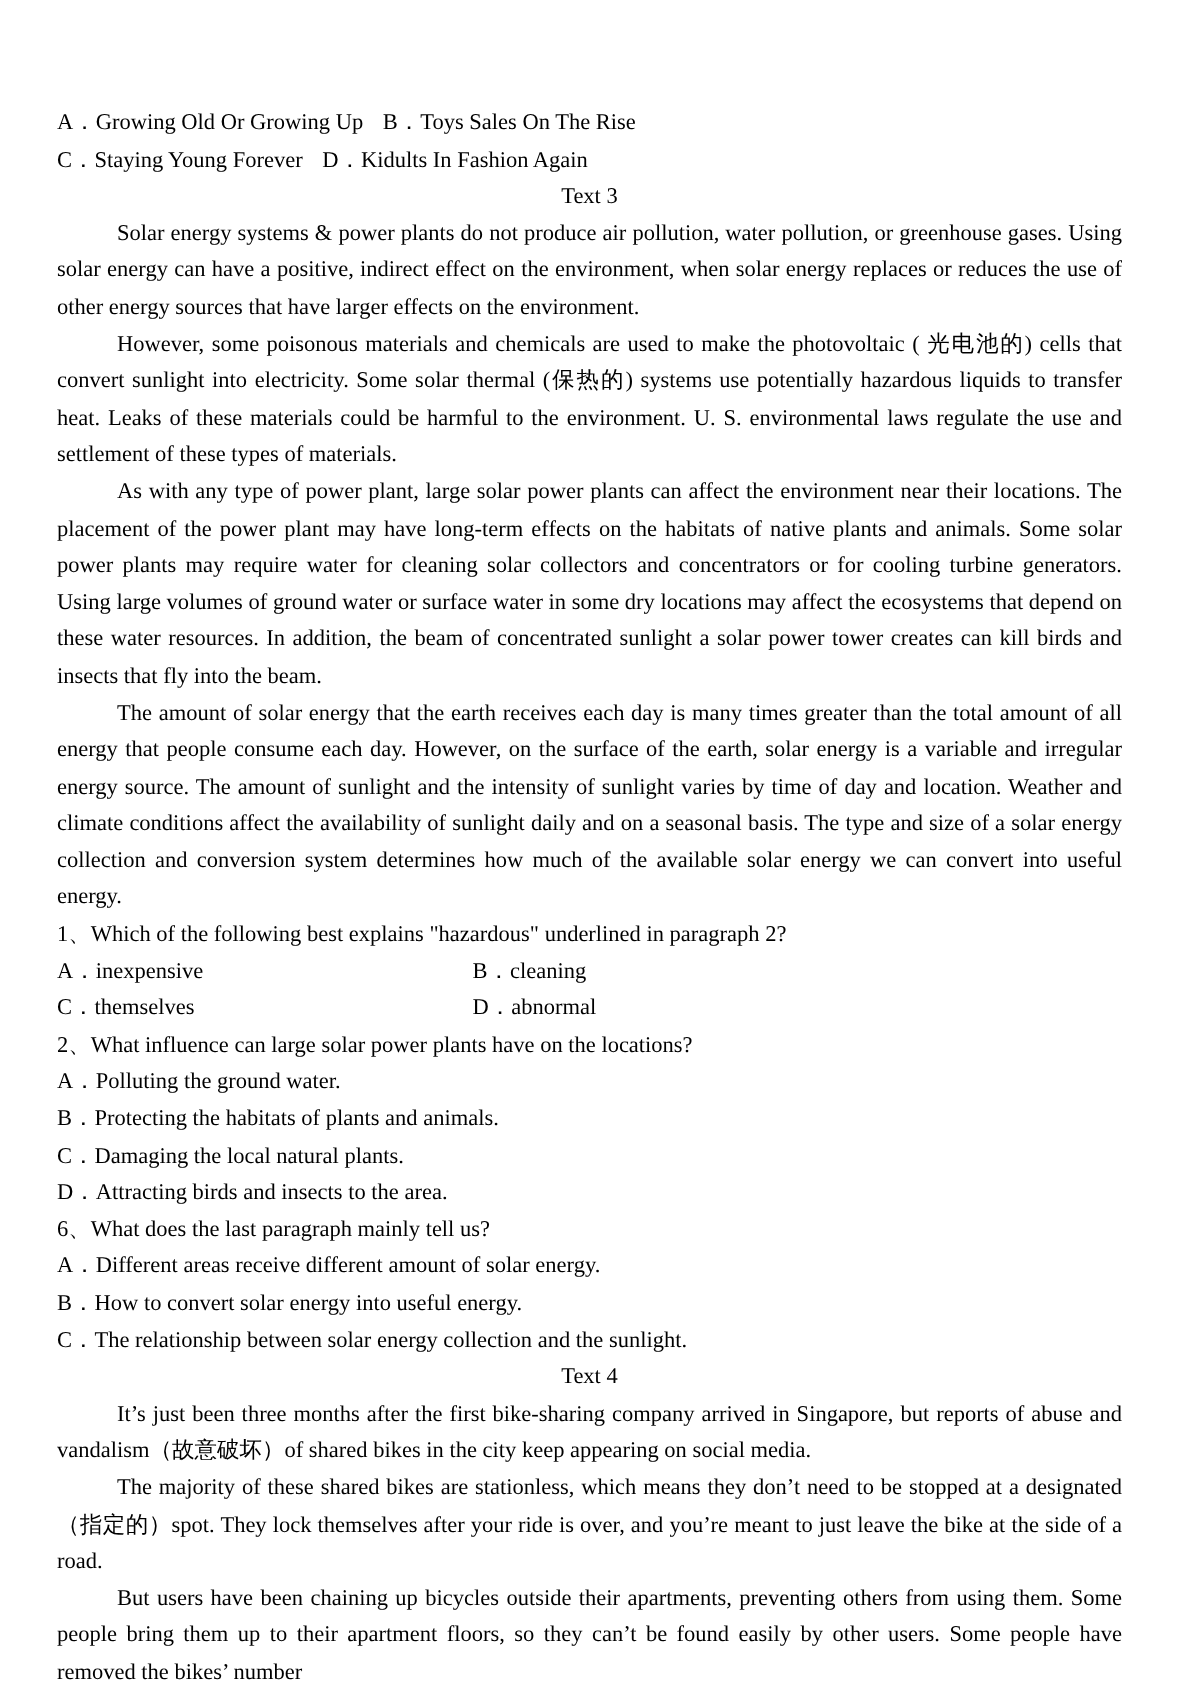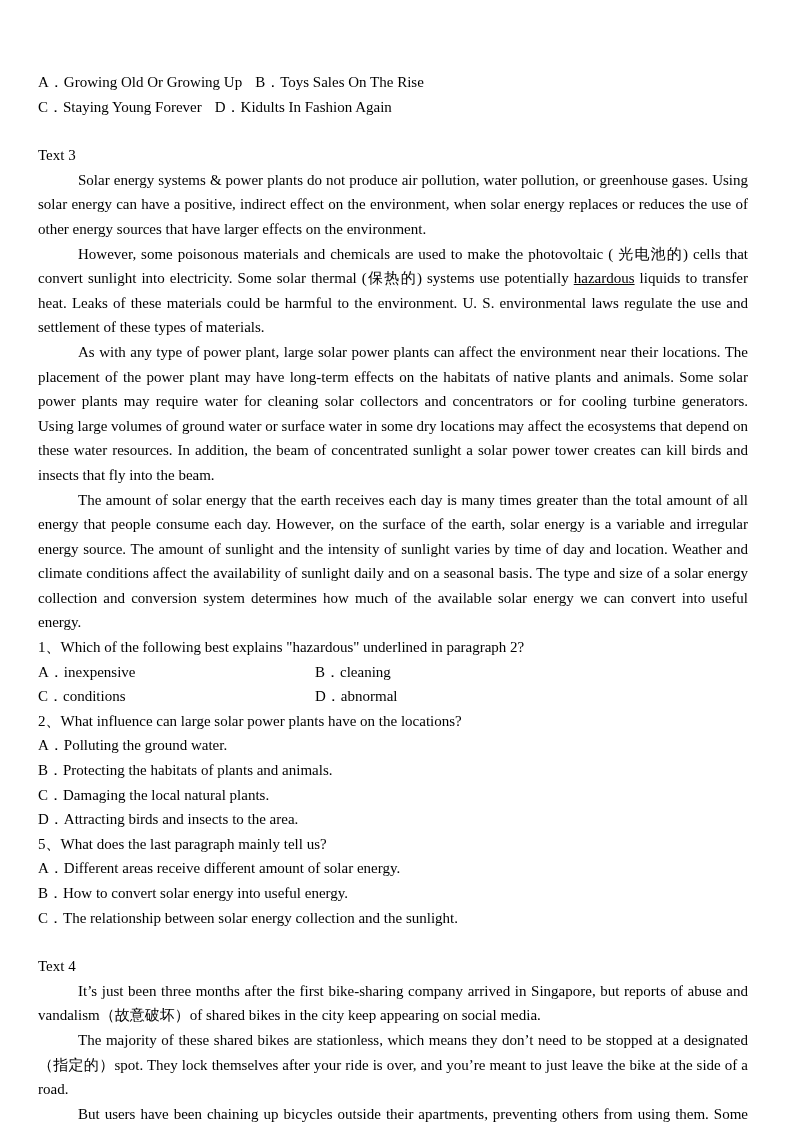--- a/index.html
+++ b/index.html
@@ -10,32 +10,32 @@
     height: 1123px;
     background: #ffffff;
     color: #000000;
     font-family: "Liberation Serif", "DejaVu Serif", serif;
     font-size: 15px;
     padding: 70px 46px 0 38px;
     overflow: hidden;
   }
   .line { line-height: 24.6px; }
   .toprow { display: flex; gap: 13px; line-height: 24.6px; }
-  .title { line-height: 24.6px; margin-top: 24px; }
+  .title { text-align: center; line-height: 24.6px; }
   p.body {
     text-align: justify;
     text-indent: 40px;
     line-height: 24.6px;
   }
   .optgrid {
     display: grid;
     grid-template-columns: 277px 1fr;
     line-height: 24.6px;
   }
-  .u { text-decoration: underline; }
+  .u { }
 </style>
 </head>
 <body>
 
 <div class="page">
 
   <div class="toprow">
     <span>A．Growing Old Or Growing Up</span>
     <span>B．Toys Sales On The Rise</span>
   </div>
@@ -53,31 +53,31 @@
   <p class="body">As with any type of power plant, large solar power plants can affect the environment near their locations. The placement of the power plant may have long-term effects on the habitats of native plants and animals. Some solar power plants may require water for cleaning solar collectors and concentrators or for cooling turbine generators. Using large volumes of ground water or surface water in some dry locations may affect the ecosystems that depend on these water resources. In addition, the beam of concentrated sunlight a solar power tower creates can kill birds and insects that fly into the beam.</p>
 
   <p class="body">The amount of solar energy that the earth receives each day is many times greater than the total amount of all energy that people consume each day. However, on the surface of the earth, solar energy is a variable and irregular energy source. The amount of sunlight and the intensity of sunlight varies by time of day and location. Weather and climate conditions affect the availability of sunlight daily and on a seasonal basis. The type and size of a solar energy collection and conversion system determines how much of the available solar energy we can convert into useful energy.</p>
 
   <div class="line">1、Which of the following best explains "hazardous" underlined in paragraph 2?</div>
   <div class="optgrid">
     <span>A．inexpensive</span>
     <span>B．cleaning</span>
   </div>
   <div class="optgrid">
-    <span>C．conditions</span>
+    <span>C．themselves</span>
     <span>D．abnormal</span>
   </div>
 
   <div class="line">2、What influence can large solar power plants have on the locations?</div>
   <div class="line">A．Polluting the ground water.</div>
   <div class="line">B．Protecting the habitats of plants and animals.</div>
   <div class="line">C．Damaging the local natural plants.</div>
   <div class="line">D．Attracting birds and insects to the area.</div>
 
-  <div class="line">5、What does the last paragraph mainly tell us?</div>
+  <div class="line">6、What does the last paragraph mainly tell us?</div>
   <div class="line">A．Different areas receive different amount of solar energy.</div>
   <div class="line">B．How to convert solar energy into useful energy.</div>
   <div class="line">C．The relationship between solar energy collection and the sunlight.</div>
 
   <div class="title">Text 4</div>
 
   <p class="body">It’s just been three months after the first bike-sharing company arrived in Singapore, but reports of abuse and vandalism（故意破坏）of shared bikes in the city keep appearing on social media.</p>
   <p class="body">The majority of these shared bikes are stationless, which means they don’t need to be stopped at a designated（指定的）spot. They lock themselves after your ride is over, and you’re meant to just leave the bike at the side of a road.</p>
   <p class="body">But users have been chaining up bicycles outside their apartments, preventing others from using them. Some people bring them up to their apartment floors, so they can’t be found easily by other users. Some people have removed the bikes’ number</p>
 

